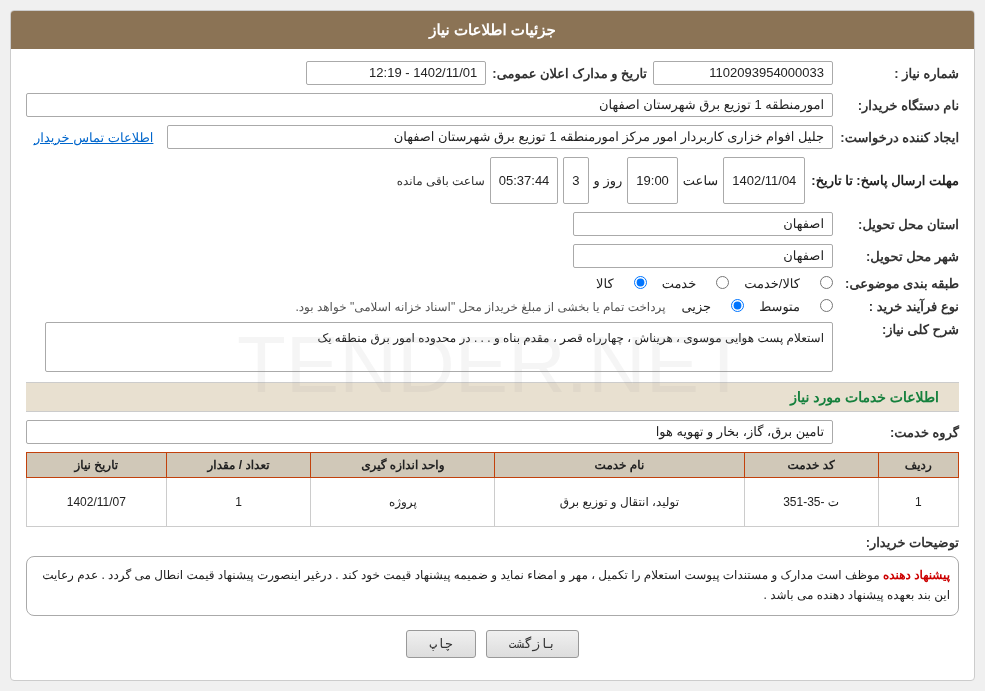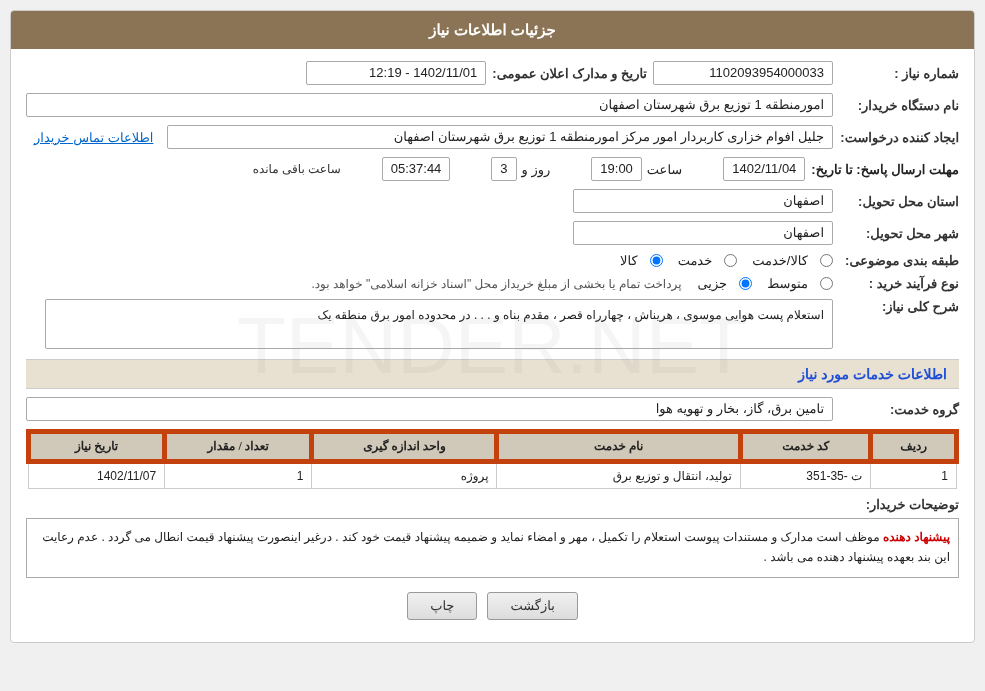--- a/index.html
+++ b/index.html
@@ -82,48 +82,47 @@
       flex-shrink: 0;
     }
     .date-fields {
       display: flex;
       align-items: center;
       gap: 5px;
       flex: 1;
     }
     .date-field-box {
       border: 1px solid #aaa;
-      padding: 3px 8px;
+      padding: 15px 8px;
       border-radius: 2px;
       background: #fff;
       min-height: 24px;
-      margin-left: 36px;
     }
     .time-remaining {
       color: #333;
       font-size: 12px;
       text-align: center;
     }
     .radio-group {
       display: flex;
       align-items: center;
       gap: 15px;
     }
     .radio-item {
       display: flex;
-      align-items: center;
-      gap: 12px;
+      align-items: flex-start;
+      gap: 20px;
     }
     .section-title {
       background: #e8e0d0;
-      color: #1d4ed8;
+      color: #15803d;
       font-size: 14px;
       font-weight: bold;
       text-align: right;
-      padding: 6px 12px;
+      padding: 6px 20px;
       border-top: 1px solid #ccc;
       border-bottom: 1px solid #ccc;
       margin: 10px 0 8px 0;
     }
     .notes-box {
       border: 1px solid #aaa;
       min-height: 50px;
       padding: 6px 8px;
       background: #fff;
       text-align: right;
@@ -133,55 +132,55 @@
       margin-left: 19px;
     }
     .service-table {
       width: 100%;
       border-collapse: collapse;
       margin: 8px 0;
       font-size: 12px;
     }
     .service-table th {
       background: #d0c8b8;
-      border: 5px solid #c2410c;
+      border: 1px solid #c2410c;
       padding: 5px 8px;
       text-align: center;
       font-weight: bold;
-      font-family: Liberation Serif, serif;
     }
     .service-table td {
       border: 1px solid #ccc;
-      padding: 5px 8px;
+      padding: 17px 8px;
+      text-align: center;
       background: #fff;
     }
     .buyer-notes {
       border: 1px solid #aaa;
       min-height: 60px;
       padding: 8px;
       background: #fff;
       font-size: 12px;
       line-height: 1.7;
       text-align: right;
-      border-radius: 0;
+      border-radius: 8px;
     }
     .buttons-row {
       display: flex;
       justify-content: center;
       gap: 10px;
       margin-top: 14px;
       padding-bottom: 10px;
     }
     .btn {
       padding: 5px 22px;
       border-radius: 3px;
       border: 1px solid #999;
       cursor: pointer;
       font-size: 13px;
-      font-family: Liberation Serif, serif;
+      font-family: Liberation Mono, monospace;
     }
     .btn-print {
       background: linear-gradient(to bottom, #f0f0f0, #ddd);
       color: #333;
     }
     .btn-back {
       background: linear-gradient(to bottom, #f0f0f0, #ddd);
       color: #333;
     }
     .watermark-container {

